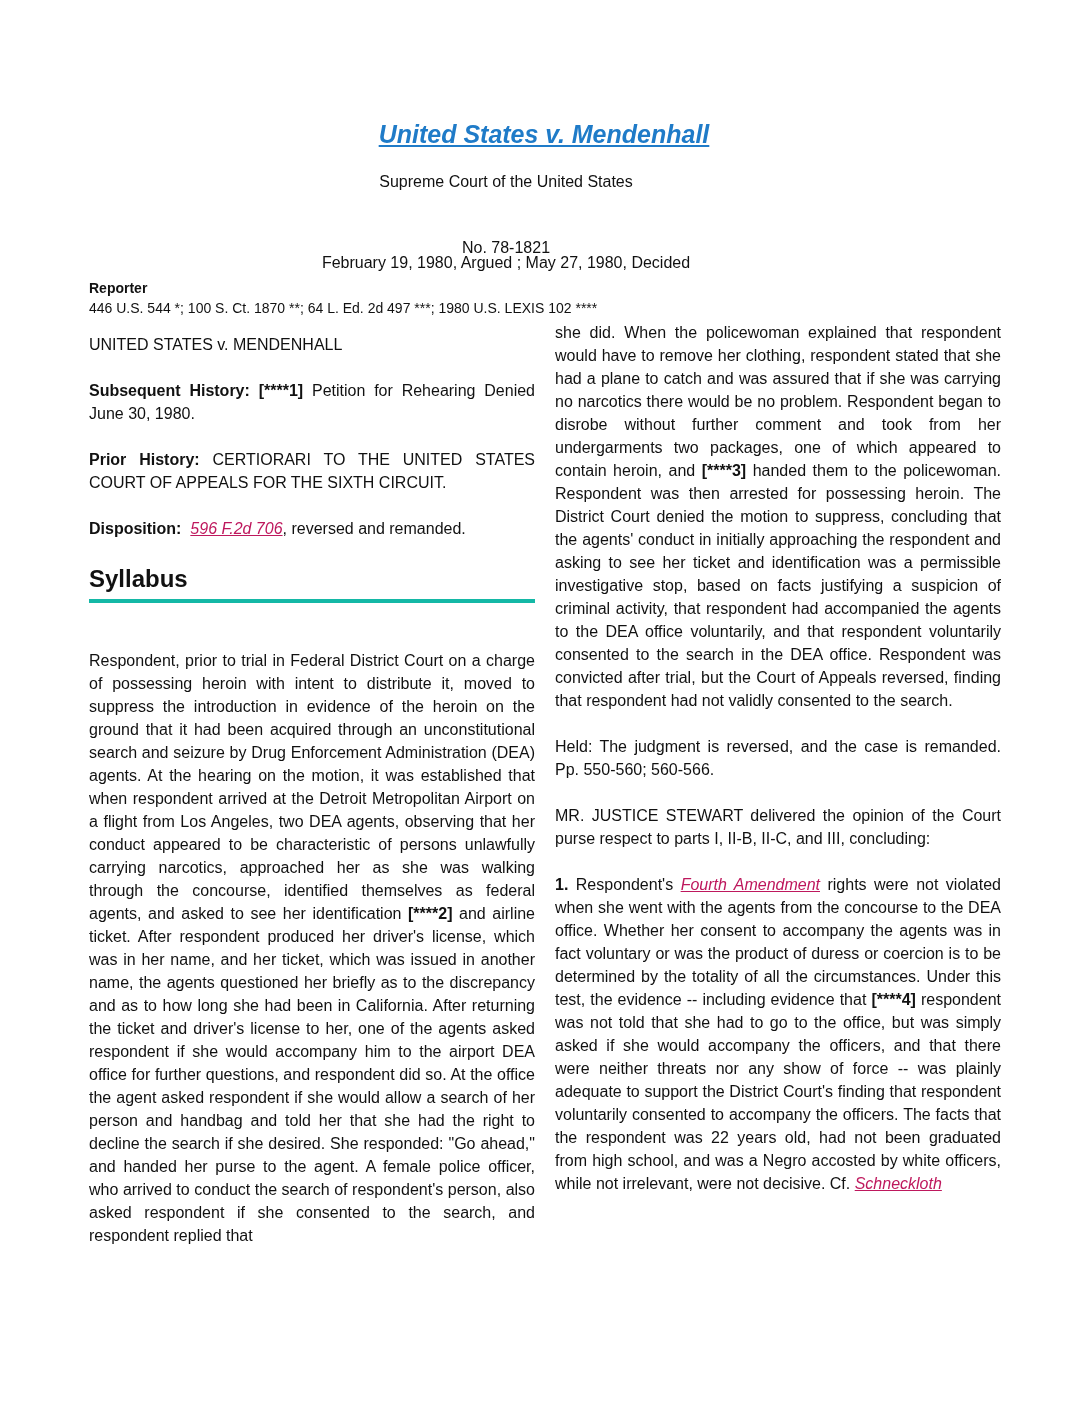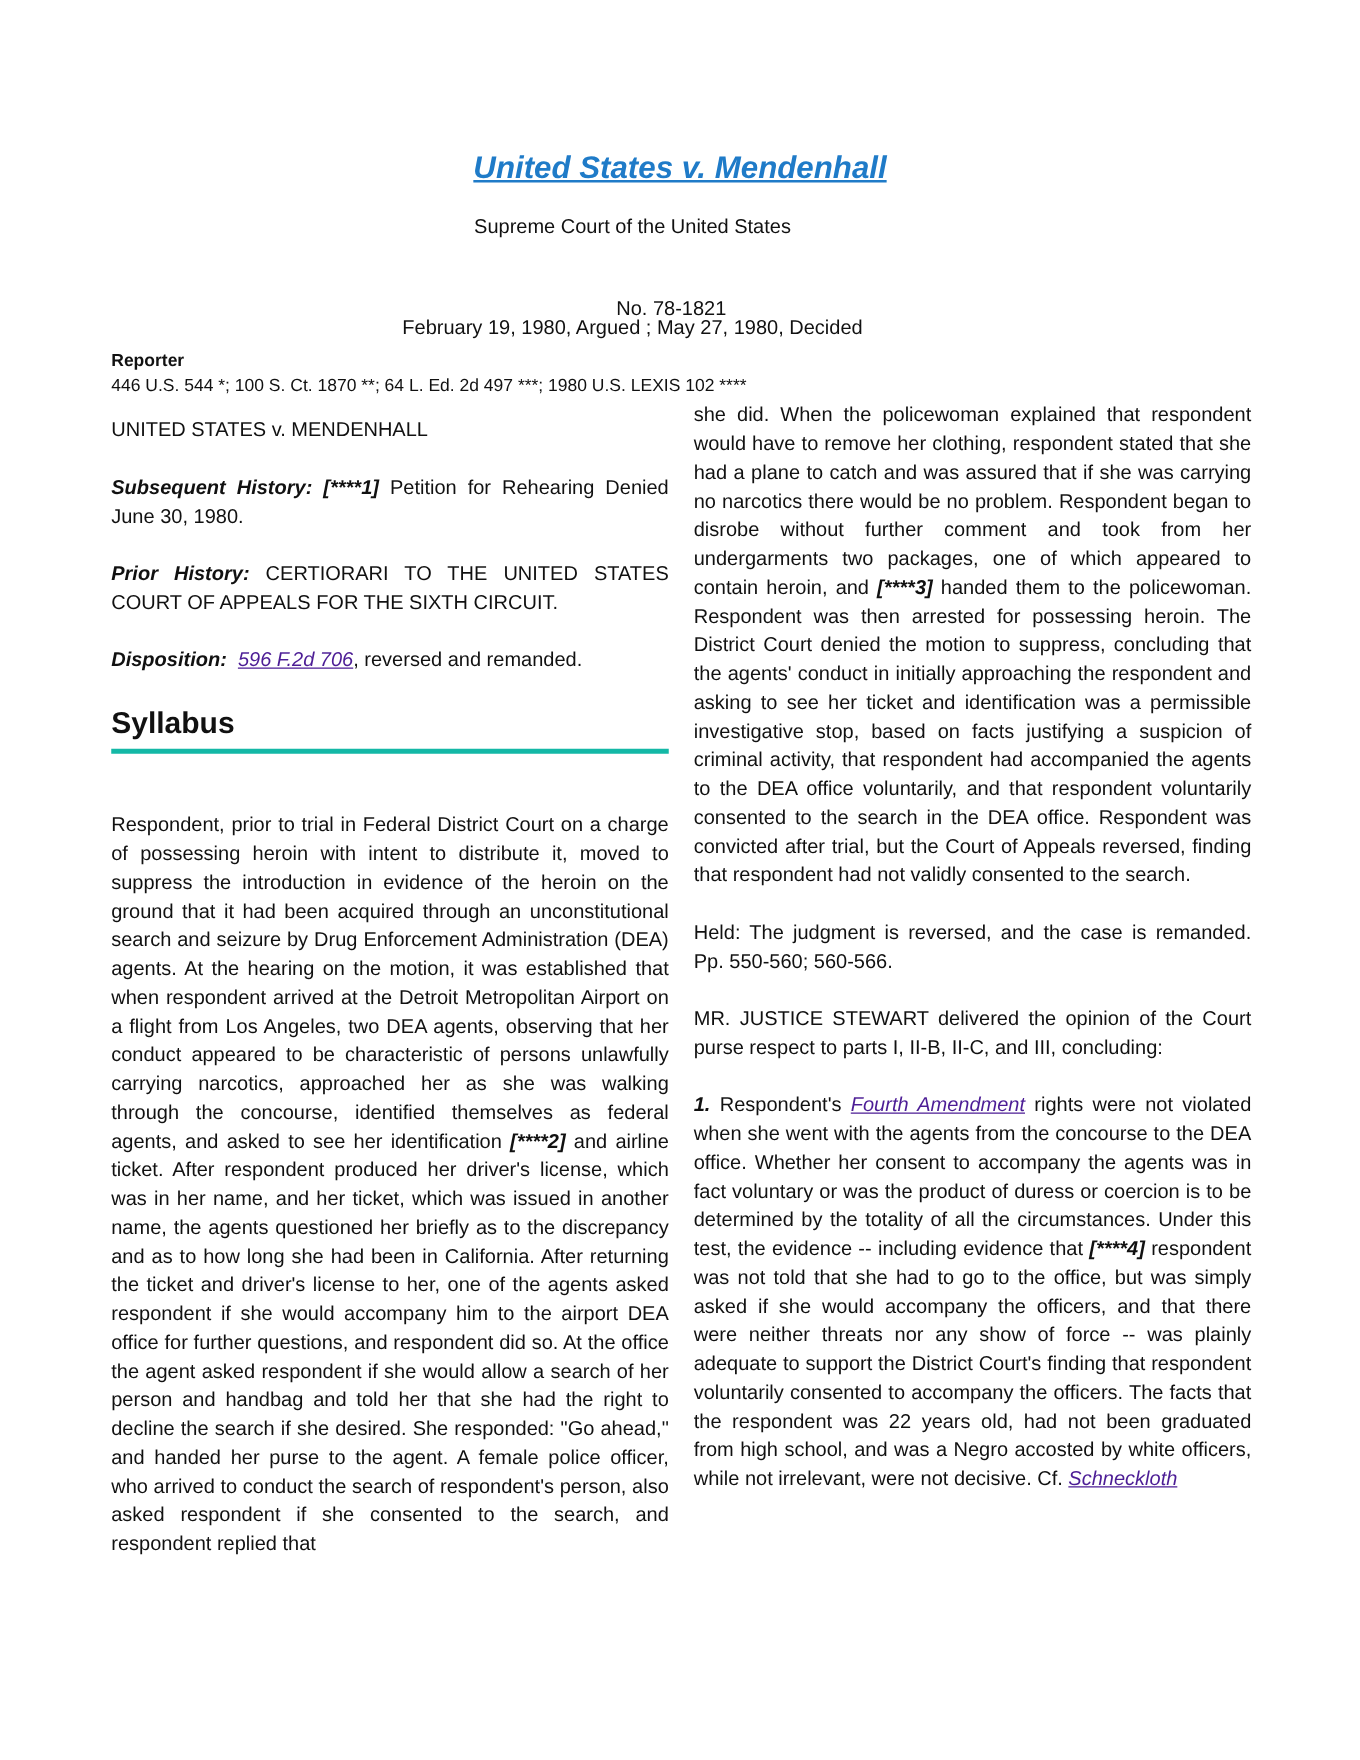--- a/index.html
+++ b/index.html
@@ -10,38 +10,38 @@
   .title {
     position: absolute; top: 120px; left: 0; width: 1088px; text-align: center;
     font-size: 25px; font-weight: bold; font-style: italic;
   }
   .title a { color: #1f7bc8; text-decoration: underline; }
   .court, .dates, .docket {
     position: absolute; left: 0; width: 1012px; text-align: center; font-size: 16px;
   }
   .court { top: 173px; }
   .dates { top: 206px; margin-top: 48px; }
-  .docket { top: 239px; padding-left: 31px; }
+  .docket { top: 239px; }
   .reporter-label {
     position: absolute; top: 280px; left: 89px; font-size: 14px; font-weight: bold;
   }
   .reporter-cite {
     position: absolute; top: 300px; left: 89px; font-size: 14px;
   }
   .col {
     position: absolute; width: 446px; font-size: 16px; line-height: 23px;
     text-align: justify;
   }
   .col-left { left: 89px; top: 333px; }
   .col-right { left: 555px; top: 321px; }
   .col p { margin: 0 0 23px 0; }
   .col p.tight { margin-bottom: 0; }
-  .b { font-weight: bold; font-style: italic; }
+  .b { font-weight: bold; }
   .i { }
-  a.link { color: #4c1d95; font-style: italic; }
+  a.link { color: #be185d; font-style: italic; }
   .syllabus-head {
     font-size: 24px; font-weight: bold; margin: 0; padding-bottom: 4px;
     border-bottom: 4px solid #14b8a6; line-height: 32px;
   }
   .spacer { height: 46px; }
 </style>
 </head>
 <body>
 
 <div class="title">

